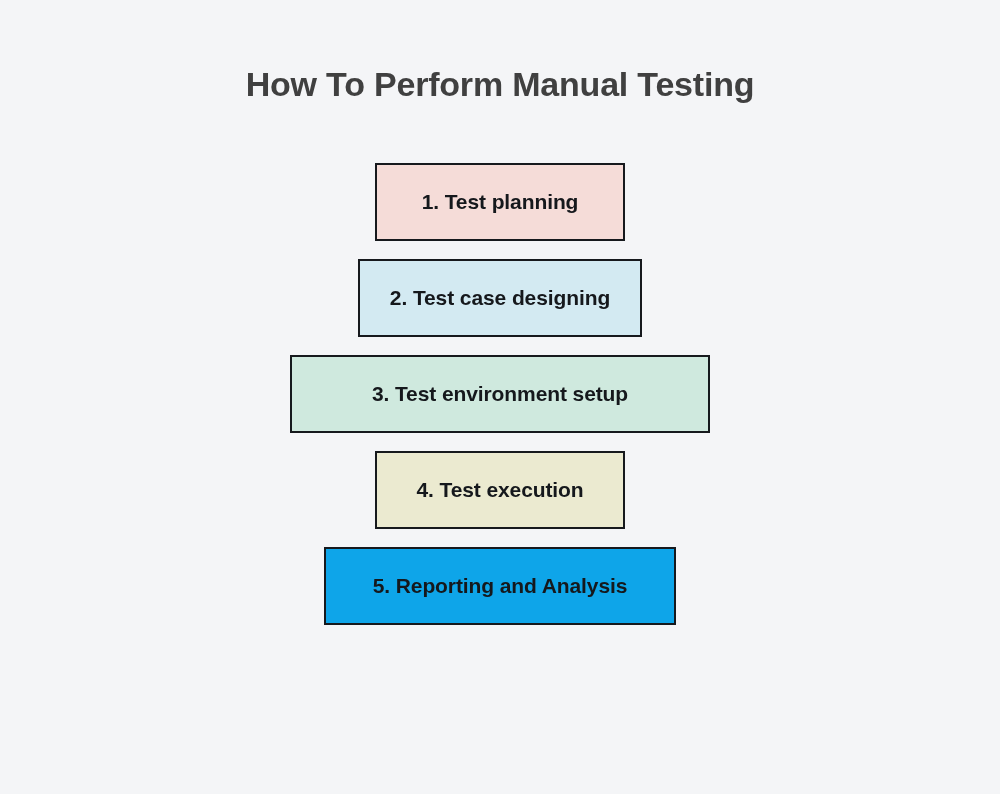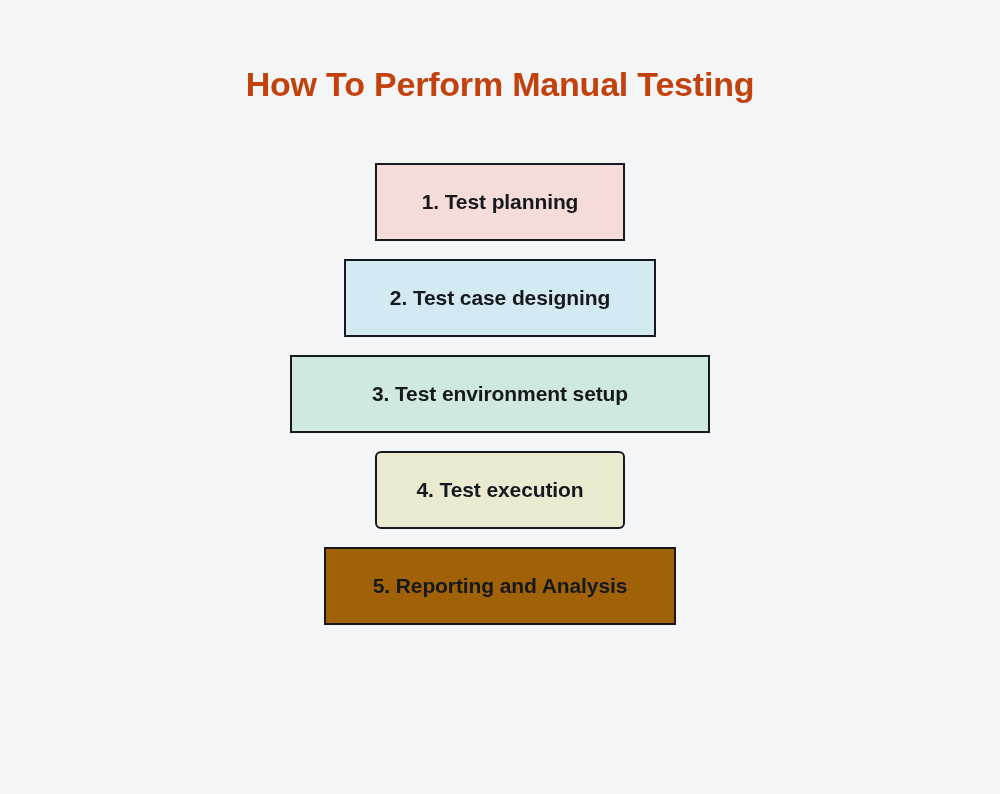--- a/index.html
+++ b/index.html
@@ -21,21 +21,21 @@
     box-sizing: border-box;
   }
   .title {
     position: absolute;
     top: 64px;
     left: 0;
     width: 1000px;
     text-align: center;
     font-size: 34px;
     font-weight: bold;
-    color: #c2410c;
+    color: #404040;
     letter-spacing: -0.2px;
     line-height: 1.2;
   }
   .flow {
     position: absolute;
     top: 163px;
     left: 0;
     width: 1000px;
     display: flex;
     flex-direction: column;
@@ -67,31 +67,31 @@
 <div class="page">
 
   <div class="title">How To Perform Manual Testing</div>
 
   <div class="flow">
 
     <div class="step" style="width:250px; background:#f5dcd8;">
       <span class="step-label">1. Test planning</span>
     </div>
 
-    <div class="step" style="width:312px; background:#d3eaf2;">
+    <div class="step" style="width:284px; background:#d3eaf2;">
       <span class="step-label">2. Test case designing</span>
     </div>
 
     <div class="step" style="width:420px; background:#cfe9de;">
       <span class="step-label">3. Test environment setup</span>
     </div>
 
-    <div class="step" style="width:250px; background:#ebead0;border-radius:6px;">
+    <div class="step" style="width:250px; background:#ebead0;">
       <span class="step-label">4. Test execution</span>
     </div>
 
-    <div class="step" style="width:352px; background:#a16207;">
+    <div class="step" style="width:352px; background:#0ea5e9;">
       <span class="step-label">5. Reporting and Analysis</span>
     </div>
 
 
   </div>
 </div>
 
 </body></html>

